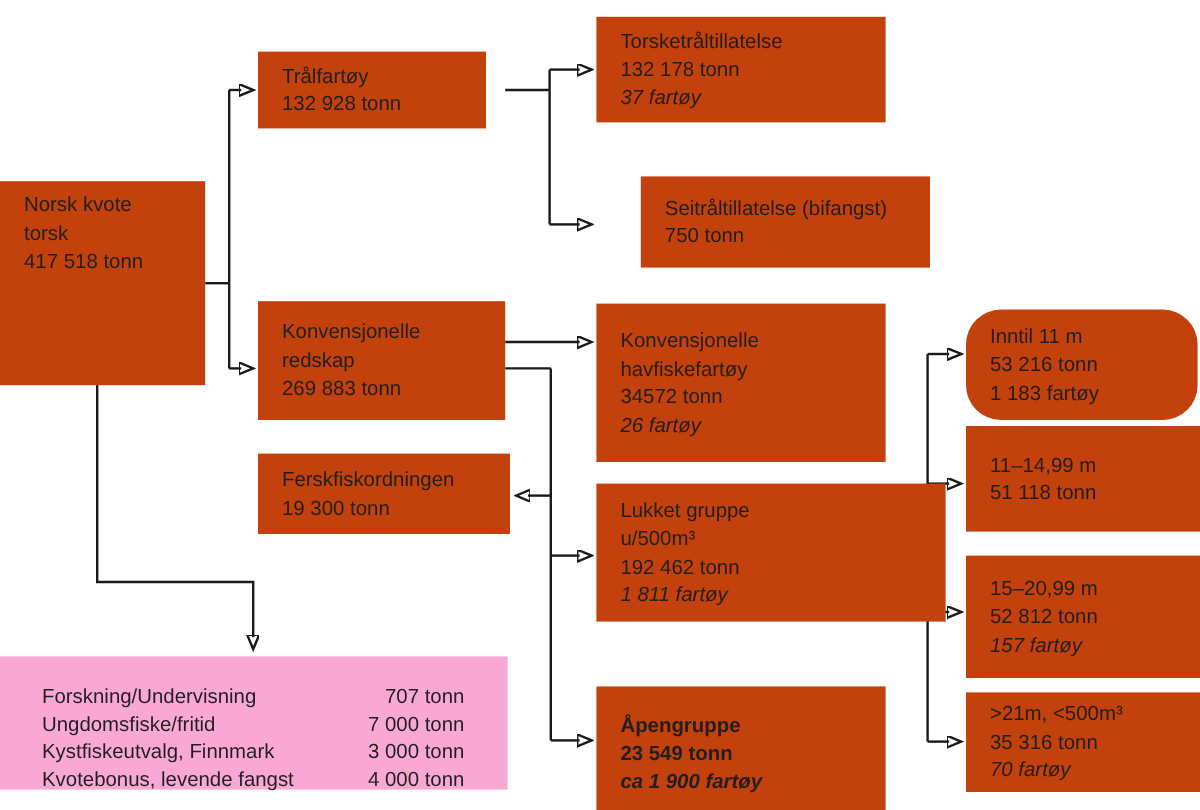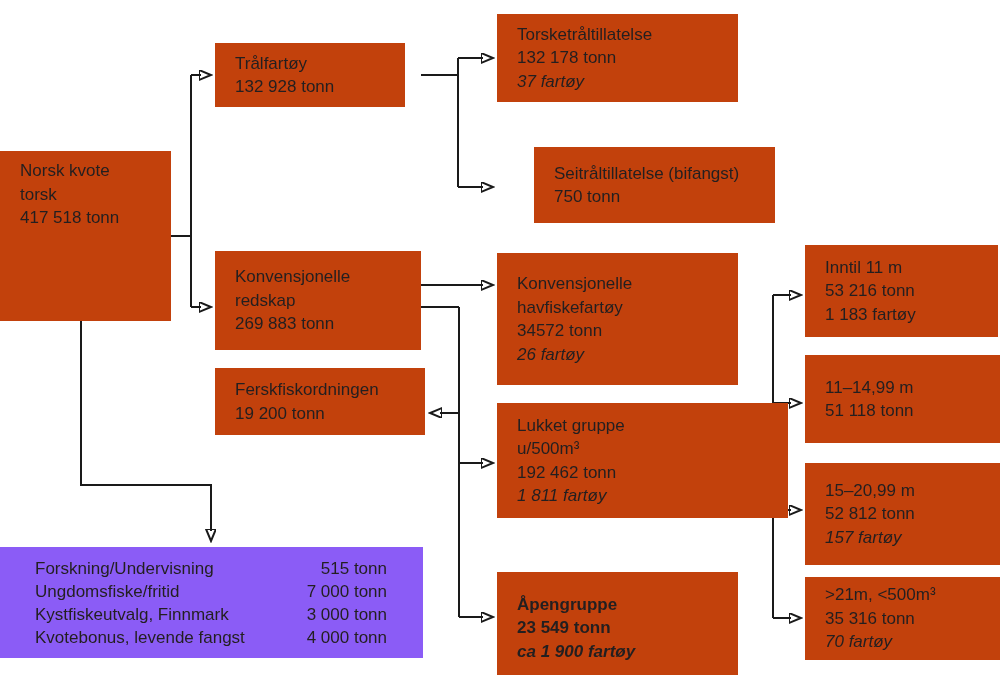--- a/index.html
+++ b/index.html
@@ -22,28 +22,28 @@
     text-align:left;
     box-sizing:border-box;
     padding:0 20px;
   }
   .node .em{font-style:italic;}
   .top-align{justify-content:flex-start;padding-top:8px;}
   .pad-r-28{padding-right:24px;}
   .pad-r-26{padding-right:26px;}
   .alloc{
     position:absolute;
-    background:#8b5cf6;
+    background:#f9a8d4;
     font-size:17px;
     line-height:23px;
     box-sizing:border-box;
     display:flex;
     flex-direction:column;
     justify-content:space-between;
-    padding:10px 36px 10px 35px;
+    padding:22px 36px 10px 35px;
   }
   .alloc-row{display:flex;justify-content:space-between;}
   .alloc-row .val{text-align:right;}
   svg.wires{position:absolute;left:0;top:0;width:1000px;height:675px;pointer-events:none;}
   svg.wires path, svg.wires line{stroke:#1a1a1a;stroke-width:2;fill:none;}
 </style>
 </head>
 <body>
 
 <div id="canvas">
@@ -111,39 +111,39 @@
     <div>269 883 tonn</div>
   </div>
 
   <div class="node" style="left:497px;top:253px;width:241px;height:132px;">
     <div>Konvensjonelle</div>
     <div>havfiskefartøy</div>
     <div>34572 tonn</div>
     <div class="em">26 fartøy</div>
   </div>
 
-  <div class="node" style="left:215px;top:368px;width:210px;height:67px;">
+  <div class="node" style="left:215px;top:378px;width:210px;height:67px;">
     <div>Ferskfiskordningen</div>
-    <div>19 200 tonn</div>
+    <div>19 300 tonn</div>
   </div>
 
   <div class="node" style="left:497px;top:403px;width:291px;height:115px;">
     <div>Lukket gruppe</div>
     <div>u/500m³</div>
     <div>192 462 tonn</div>
     <div class="em">1 811 fartøy</div>
   </div>
 
   <div class="node" style="left:497px;top:572px;width:241px;height:112px;font-weight:bold;">
     <div>Åpengruppe</div>
     <div>23 549 tonn</div>
     <div class="em">ca 1 900 fartøy</div>
   </div>
 
-  <div class="node pad-r-26" style="left:805px;top:245px;width:193px;height:92px;">
+  <div class="node pad-r-26" style="left:805px;top:258px;width:193px;height:92px;border-radius:29px;">
     <div>Inntil 11 m</div>
     <div>53 216 tonn</div>
     <div>1 183 fartøy</div>
   </div>
 
   <div class="node pad-r-26" style="left:805px;top:355px;width:195px;height:88px;">
     <div>11–14,99 m</div>
     <div>51 118 tonn</div>
   </div>
 
@@ -155,21 +155,21 @@
 
   <div class="node pad-r-26" style="left:805px;top:577px;width:195px;height:83px;">
     <div>&gt;21m, &lt;500m³</div>
     <div>35 316 tonn</div>
     <div class="em">70 fartøy</div>
   </div>
 
   <div class="alloc" style="left:0px;top:547px;width:423px;height:111px;">
     <div class="alloc-row">
       <span>Forskning/Undervisning</span>
-      <span class="val">515 tonn</span>
+      <span class="val">707 tonn</span>
     </div>
     <div class="alloc-row">
       <span>Ungdomsfiske/fritid</span>
       <span class="val">7 000 tonn</span>
     </div>
     <div class="alloc-row">
       <span>Kystfiskeutvalg, Finnmark</span>
       <span class="val">3 000 tonn</span>
     </div>
     <div class="alloc-row">

